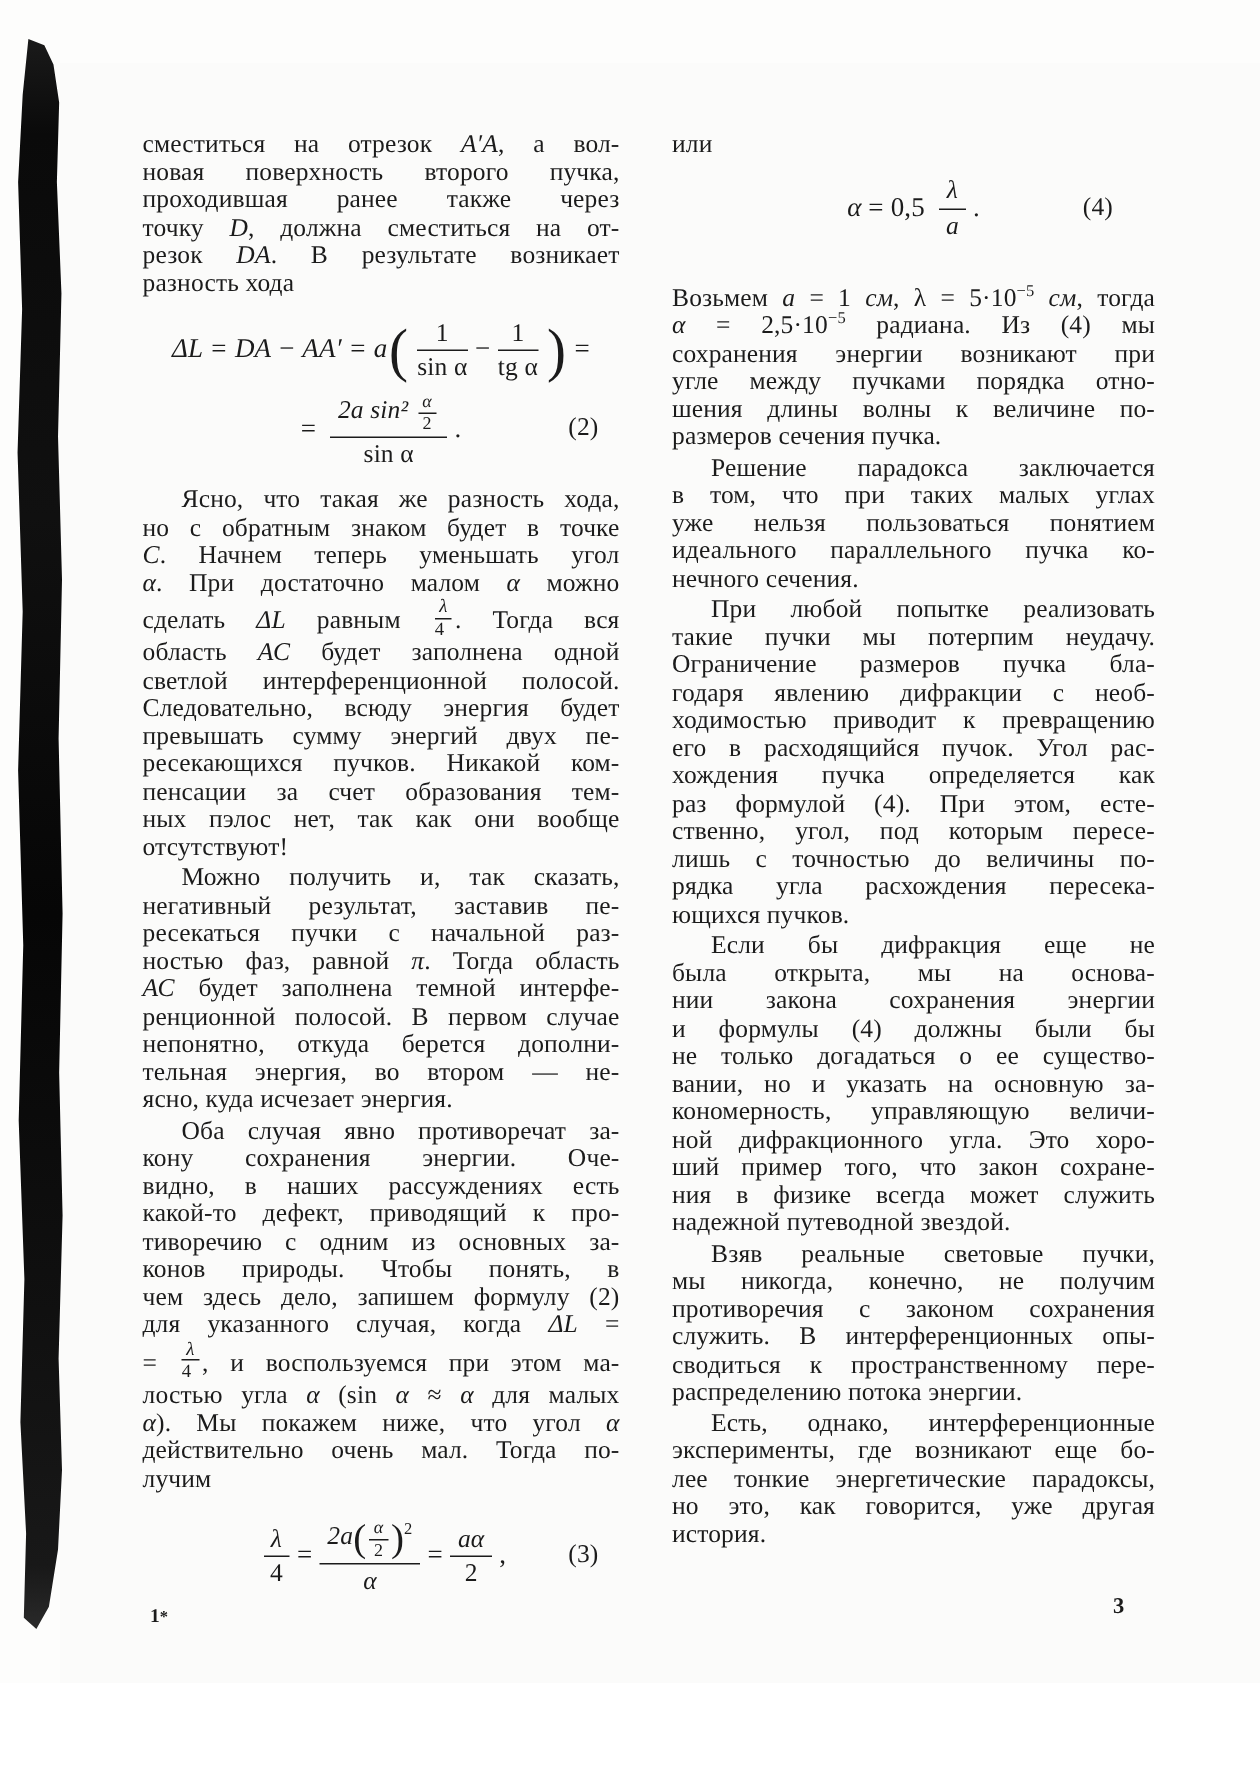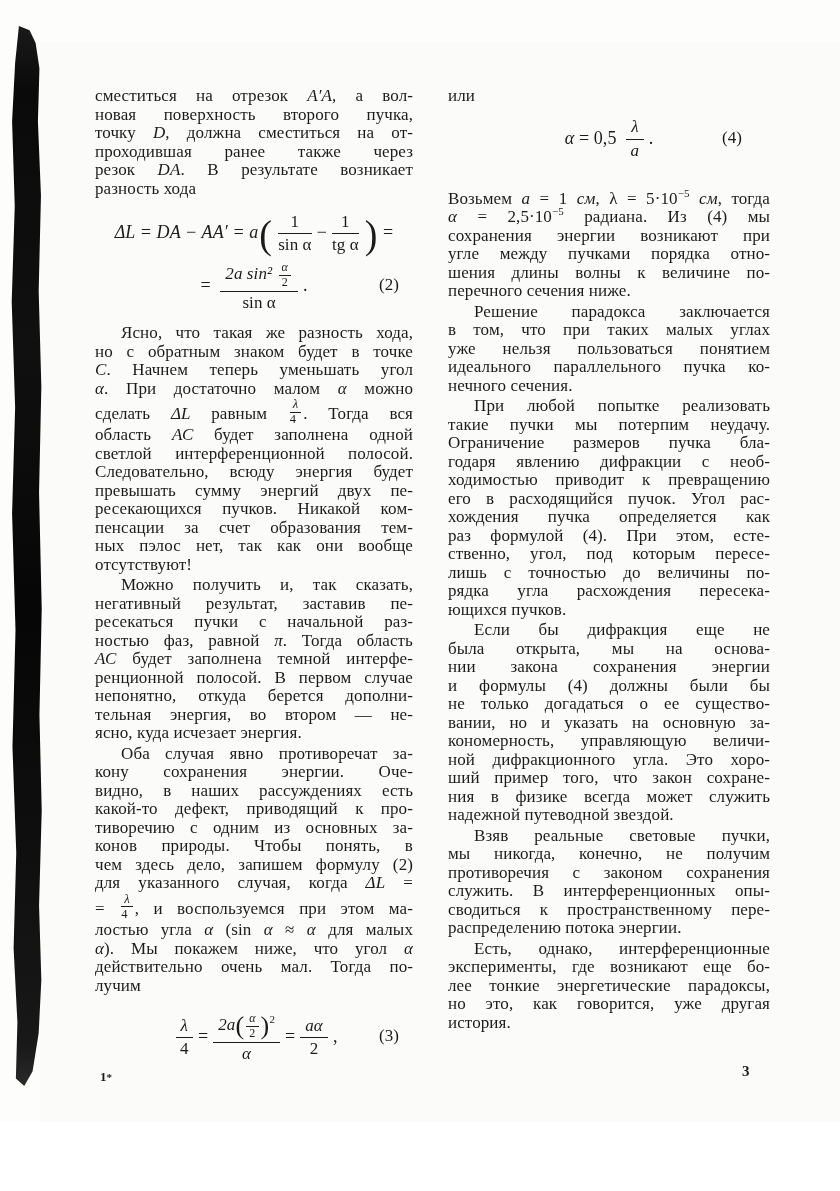--- a/index.html
+++ b/index.html
@@ -57,22 +57,22 @@
 
 <div id="page">
   <div id="paper-tone"></div>
   <div id="paper-bottom"></div>
   <div id="gutter"></div>
 
   <div class="col" id="col-left">
     <div class="para">
         <div class="ln">сместиться на отрезок <i>A′A</i>, а вол-</div>
         <div class="ln">новая поверхность второго пучка,</div>
+        <div class="ln">проходившая ранее также через</div>
         <div class="ln">точку <i>D</i>, должна сместиться на от-</div>
-        <div class="ln">проходившая ранее также через</div>
         <div class="ln">резок <i>DA</i>. В результате возникает</div>
         <div class="ln last">разность хода</div>
       </div>
 
     <div class="fline" id="f2l1">
       <span class="var">ΔL = DA − AA′ = a</span><span class="bigp">(</span><span class="frac"><span class="fn">1</span><span class="fd">sin α</span></span><span>−</span><span class="frac"><span class="fn">1</span><span class="fd">tg α</span></span><span class="bigp">)</span> <span>=</span>
     </div>
 
     <div class="fline" id="f2l2">
       <span>=</span>
@@ -142,21 +142,21 @@
       <span class="var">α</span><span> = 0,5 </span><span class="frac"><span class="fn var">λ</span><span class="fd var">a</span></span><span>.</span>
       <span class="ftag">(4)</span>
     </div>
 
     <div class="para">
         <div class="ln">Возьмем <i>a</i> = 1 <i>см</i>, λ = 5·10<sup>−5</sup> <i>см</i>, тогда</div>
         <div class="ln"><i>α</i> = 2,5·10<sup>−5</sup> радиана. Из (4) мы</div>
         <div class="ln">сохранения энергии возникают при</div>
         <div class="ln">угле между пучками порядка отно-</div>
         <div class="ln">шения длины волны к величине по-</div>
-        <div class="ln last">перечного сечения ниже.</div>
+        <div class="ln last">размеров сечения пучка.</div>
       </div>
     <div class="para">
         <div class="ln first">Решение парадокса заключается</div>
         <div class="ln">в том, что при таких малых углах</div>
         <div class="ln">уже нельзя пользоваться понятием</div>
         <div class="ln">идеального параллельного пучка ко-</div>
         <div class="ln last">нечного сечения.</div>
       </div>
     <div class="para">
         <div class="ln first">При любой попытке реализовать</div>

